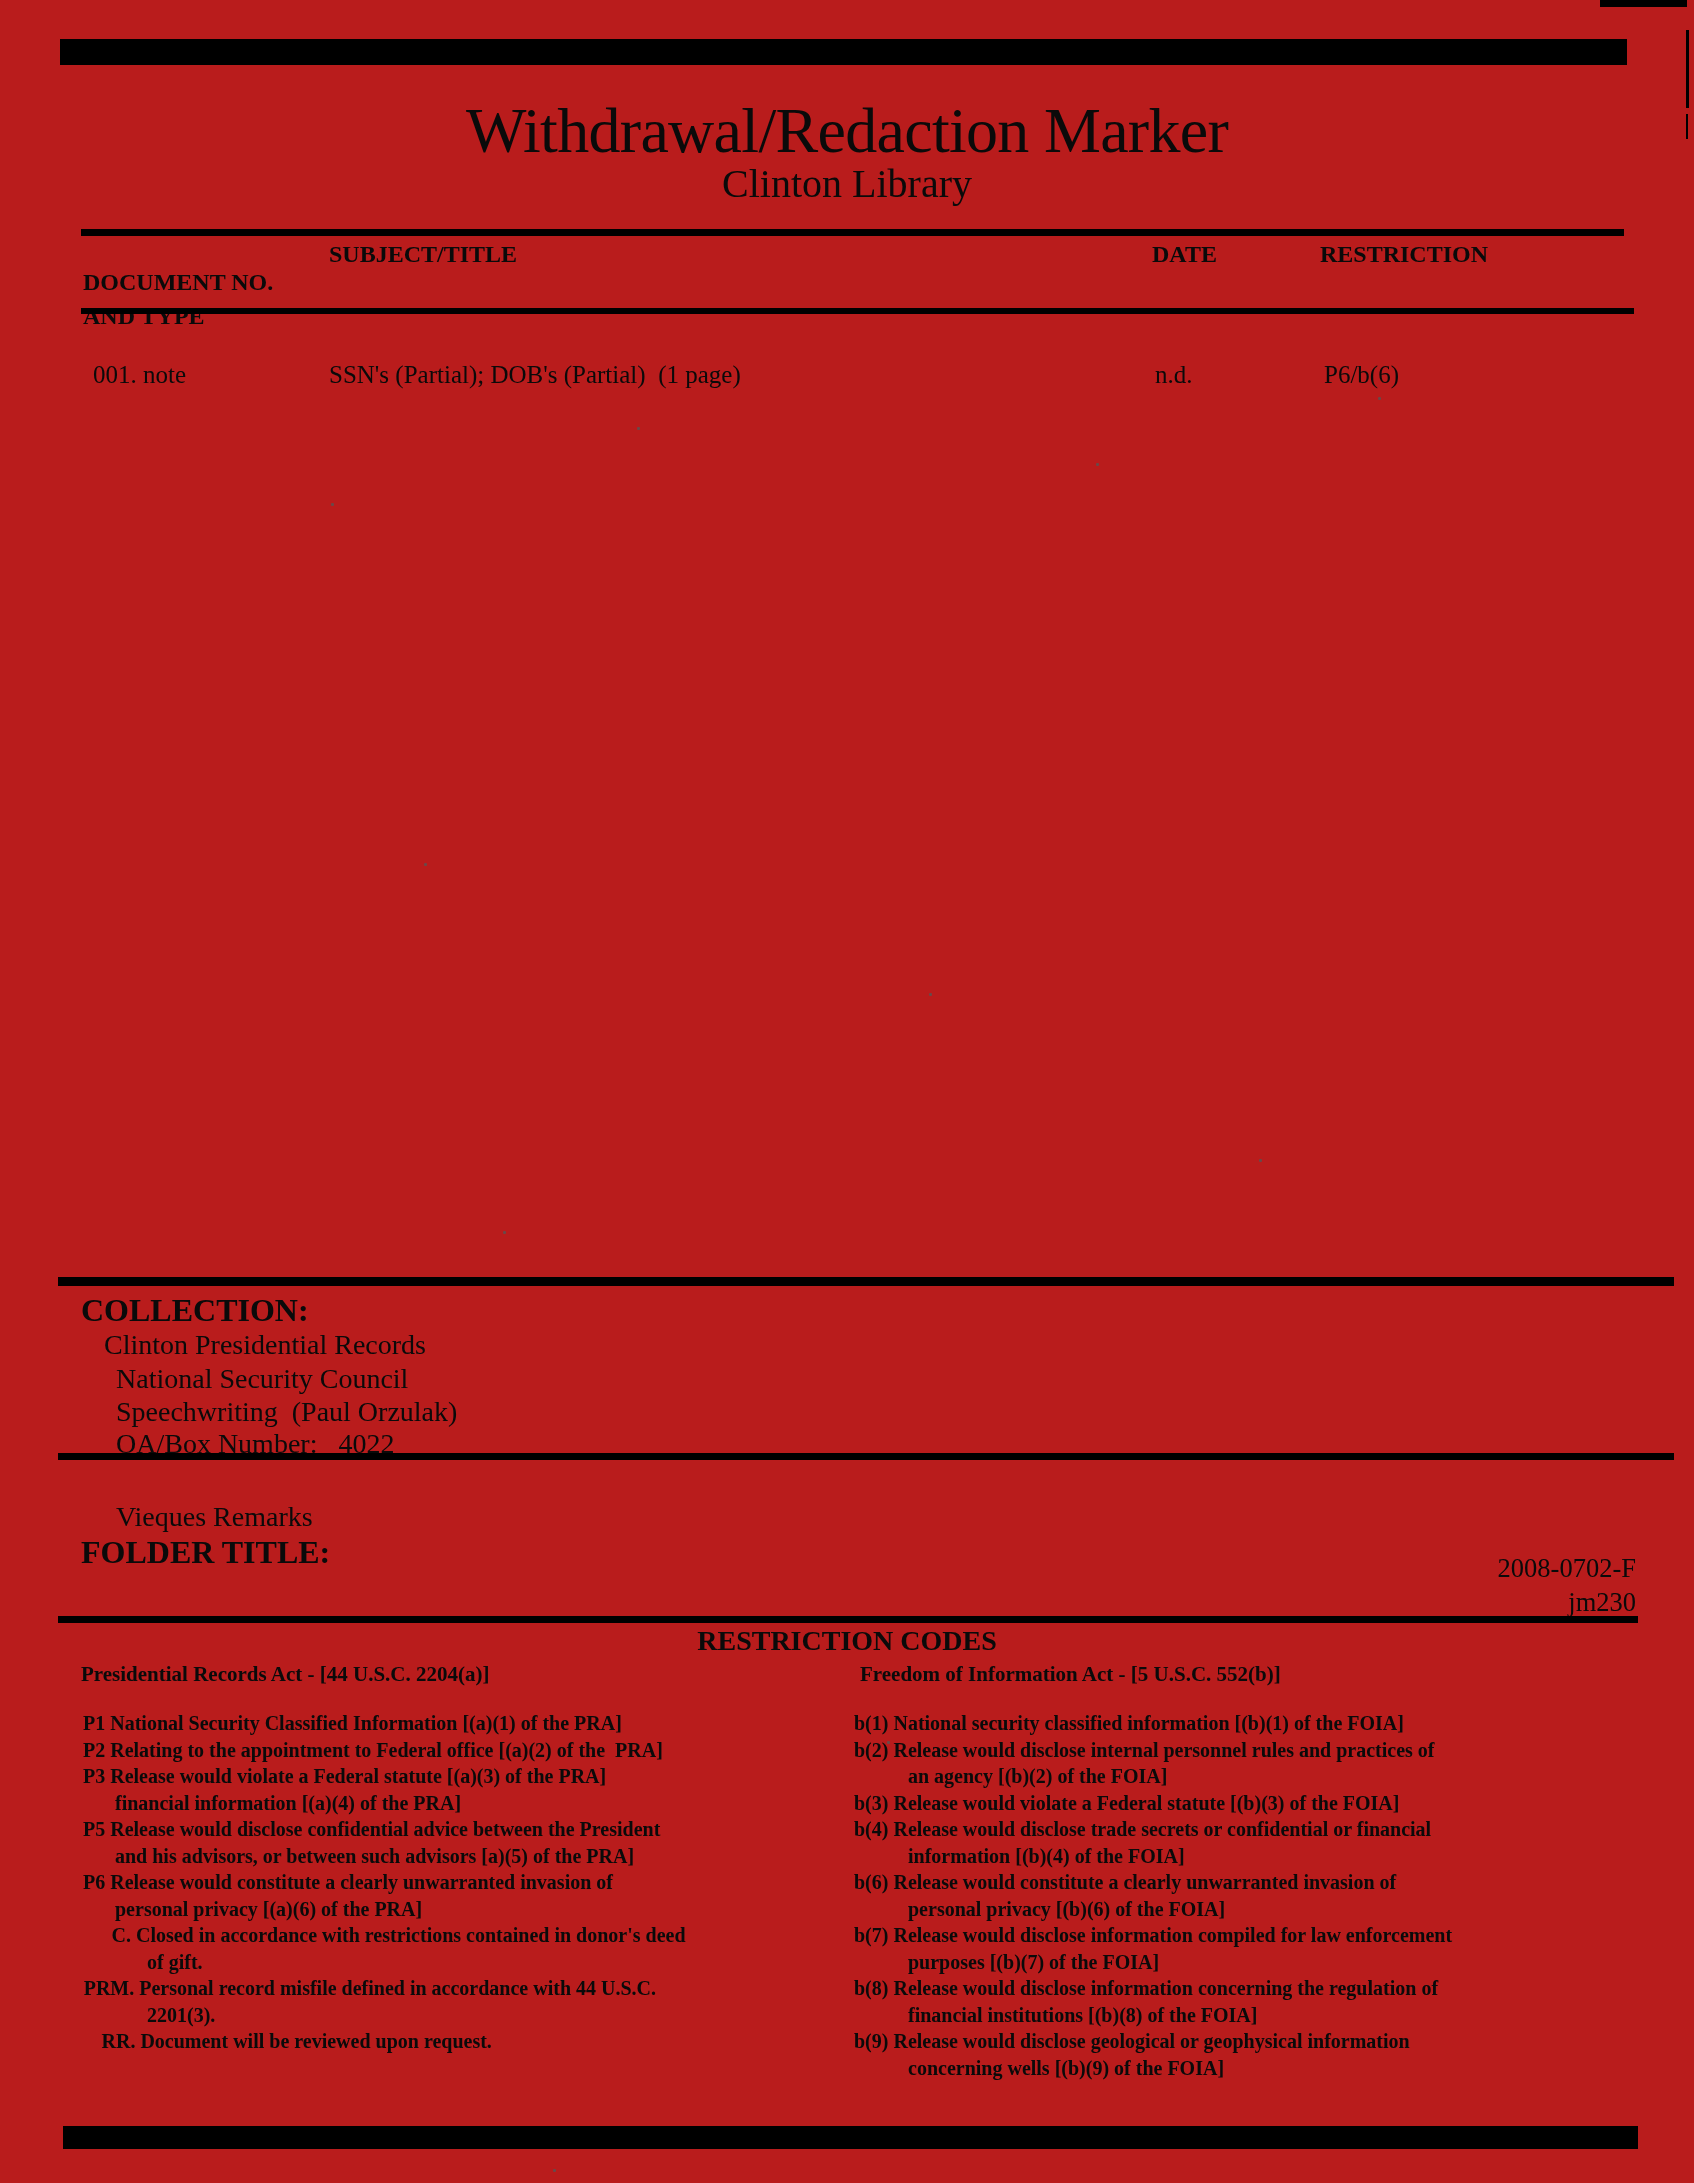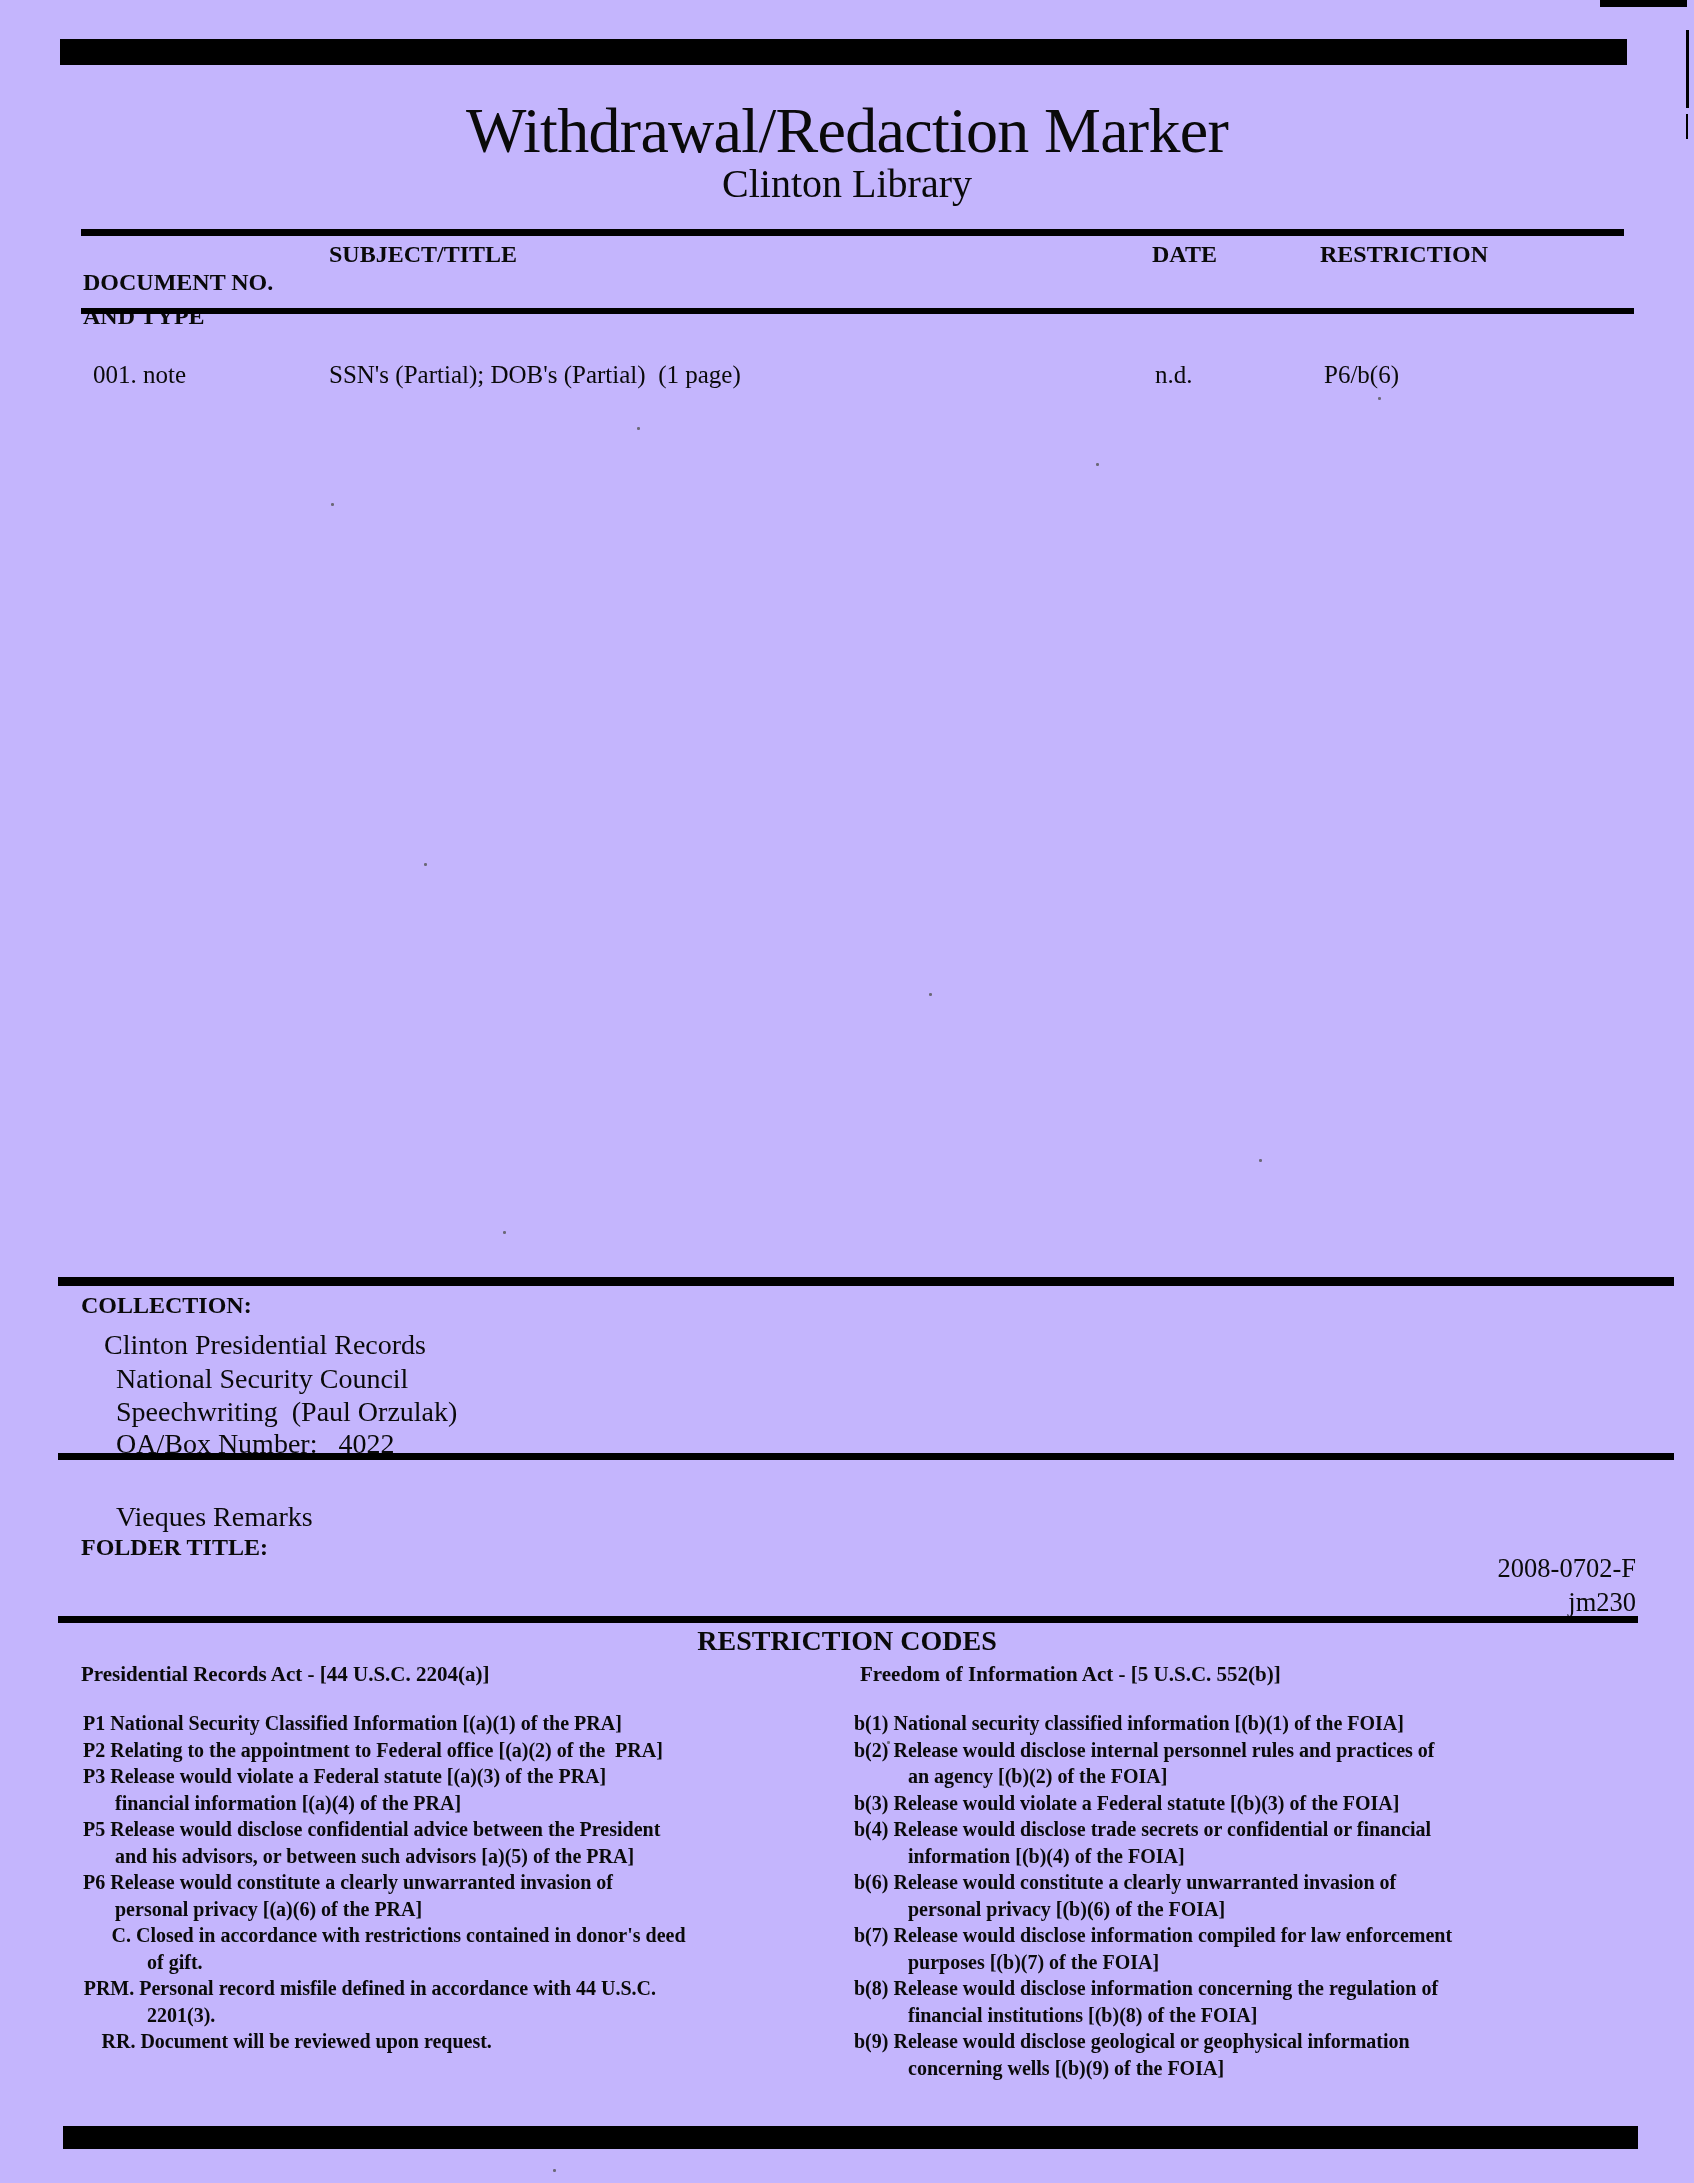--- a/index.html
+++ b/index.html
@@ -1,40 +1,40 @@
 <!DOCTYPE html>
 <html style="font-size:10.6px"><head>
 <meta charset="utf-8">
 <style>
   html,body{margin:0;padding:0;background:#e8e8e8;}
   .page{
     position:relative;
     width:1694px;height:2183px;
-    background:#c4b5fd;
+    background:#b91c1c;
     font-family:"Liberation Serif", serif;
     color:#0a0a0a;
     overflow:hidden;
   }
   .bar{position:absolute;background:#000;}
   .rule{position:absolute;background:#000;}
   
   .title{
     position:absolute;top:94px;left:0;right:0;
     text-align:center;font-size:64px;font-weight:400;
     letter-spacing:-0.7px;white-space:pre;
   }
   .subtitle{
     position:absolute;top:160px;left:0;right:0;
     text-align:center;font-size:40px;font-weight:400;white-space:pre;
   }
   
   .th{position:absolute;font-size:24px;font-weight:700;white-space:pre;line-height:34px;}
   .td{position:absolute;font-size:25px;font-weight:400;white-space:pre;}
   
-  .sec-h{position:absolute;font-size:24px;font-weight:700;white-space:pre;}
+  .sec-h{position:absolute;font-size:32px;font-weight:700;white-space:pre;}
   .sec-item{position:absolute;font-size:28px;font-weight:400;white-space:pre;line-height:31px;}
   
   .ref{position:absolute;right:58px;font-size:26.5px;font-weight:400;text-align:right;white-space:pre;}
   
   .rc-heading{
     position:absolute;top:1625px;left:0;right:0;text-align:center;
     font-size:28px;font-weight:700;white-space:pre;
   }
   .act-h{position:absolute;top:1662px;font-size:21px;font-weight:700;white-space:pre;}
   .col{position:absolute;top:1710px;}

